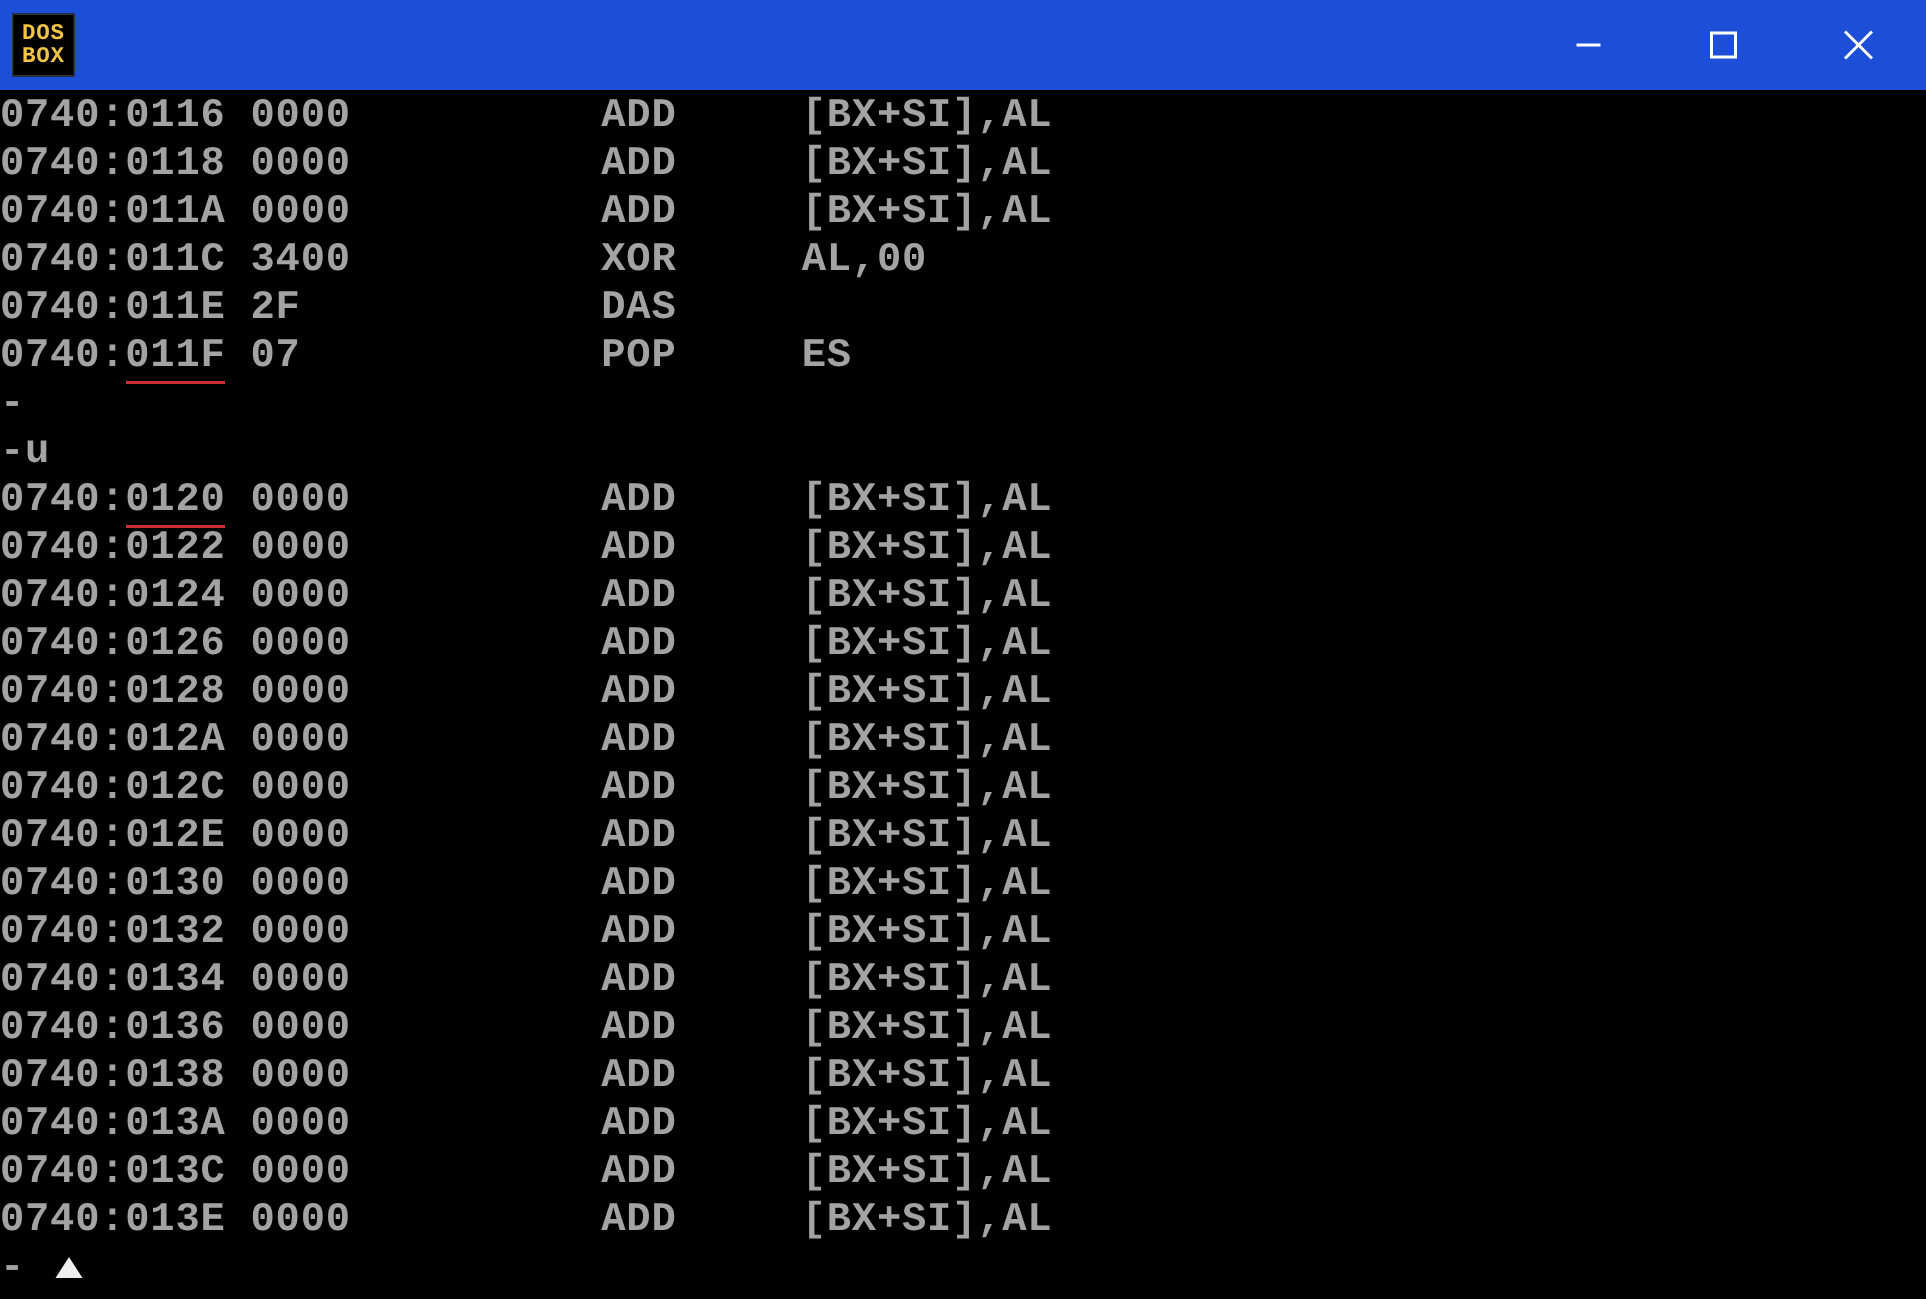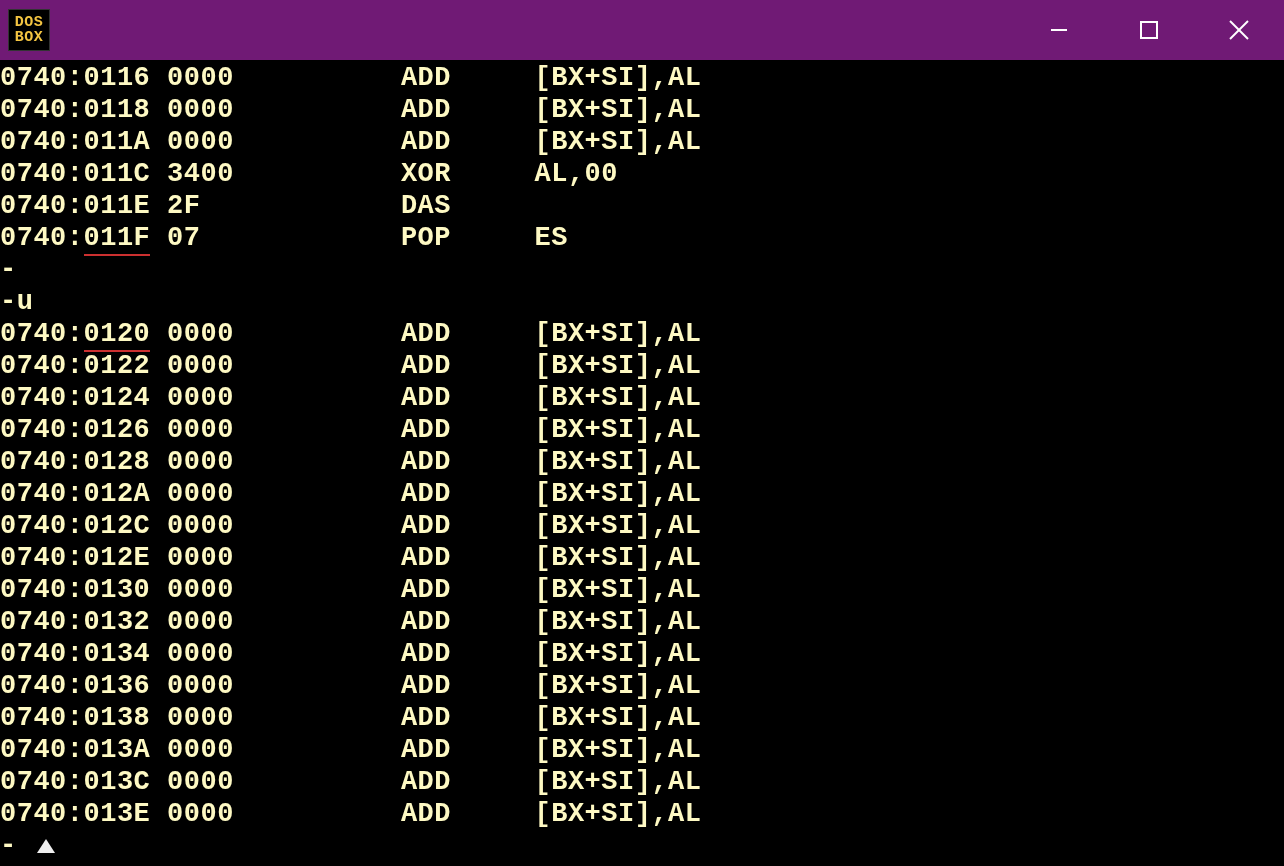--- a/index.html
+++ b/index.html
@@ -6,21 +6,21 @@
     margin: 0;
     padding: 0;
     width: 1284px;
     height: 866px;
     overflow: hidden;
     background: #000;
     font-family: "Segoe UI", Tahoma, sans-serif;
   }
   .titlebar {
     height: 60px;
-    background: #701a75;
+    background: #1d4ed8;
     display: flex;
     align-items: center;
     color: #fff;
     font-size: 28px;
     letter-spacing: 0.5px;
   }
   .titlebar .icon-box {
     width: 40px;
     height: 40px;
     margin: 0 12px 0 8px;
@@ -50,21 +50,21 @@
     width: 90px;
     height: 100%;
     display: flex;
     align-items: center;
     justify-content: center;
     color: #fff;
   }
   .win-btn svg { stroke: #fff; stroke-width: 2; fill: none; }
   .terminal {
     background: #000;
-    color: #fef9c3;
+    color: #a3a3a3;
     font-family: "Courier New", monospace;
     font-size: 27px;
     line-height: 32px;
     letter-spacing: 0.5px;
     white-space: pre;
     padding-top: 2px;
     font-weight: bold;
   }
   .row { display: block; height: 32px; }
   .underline {

